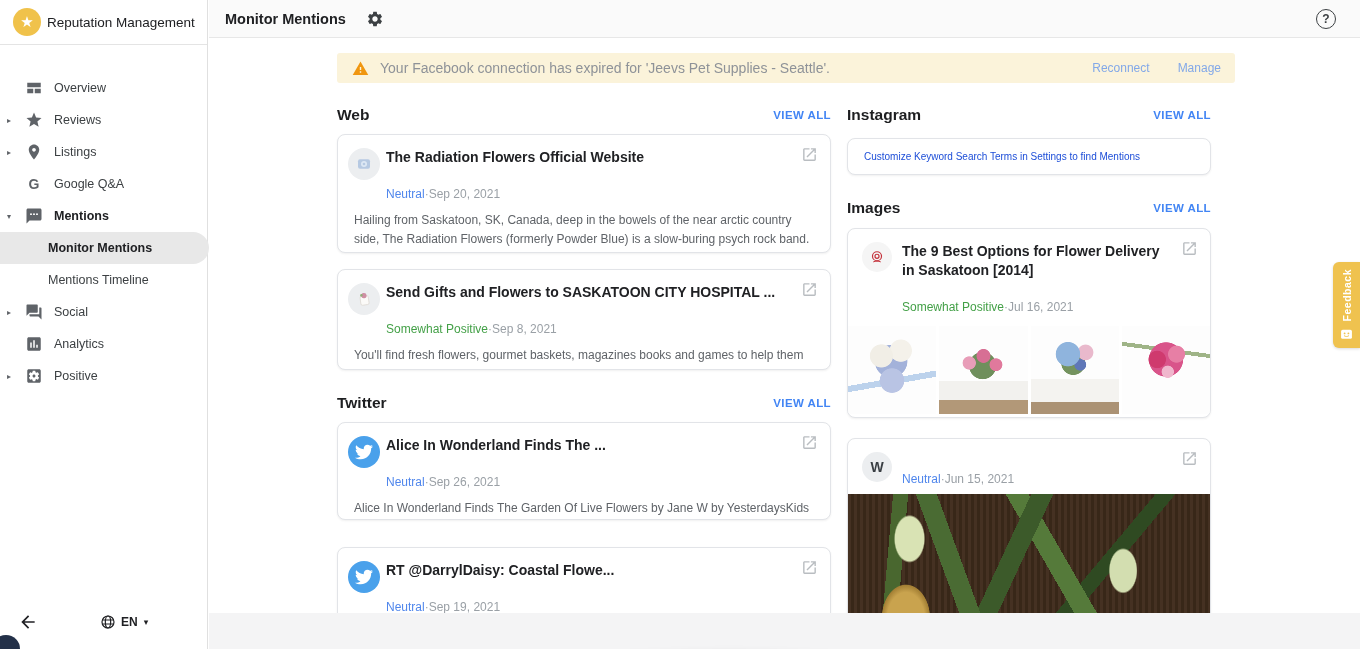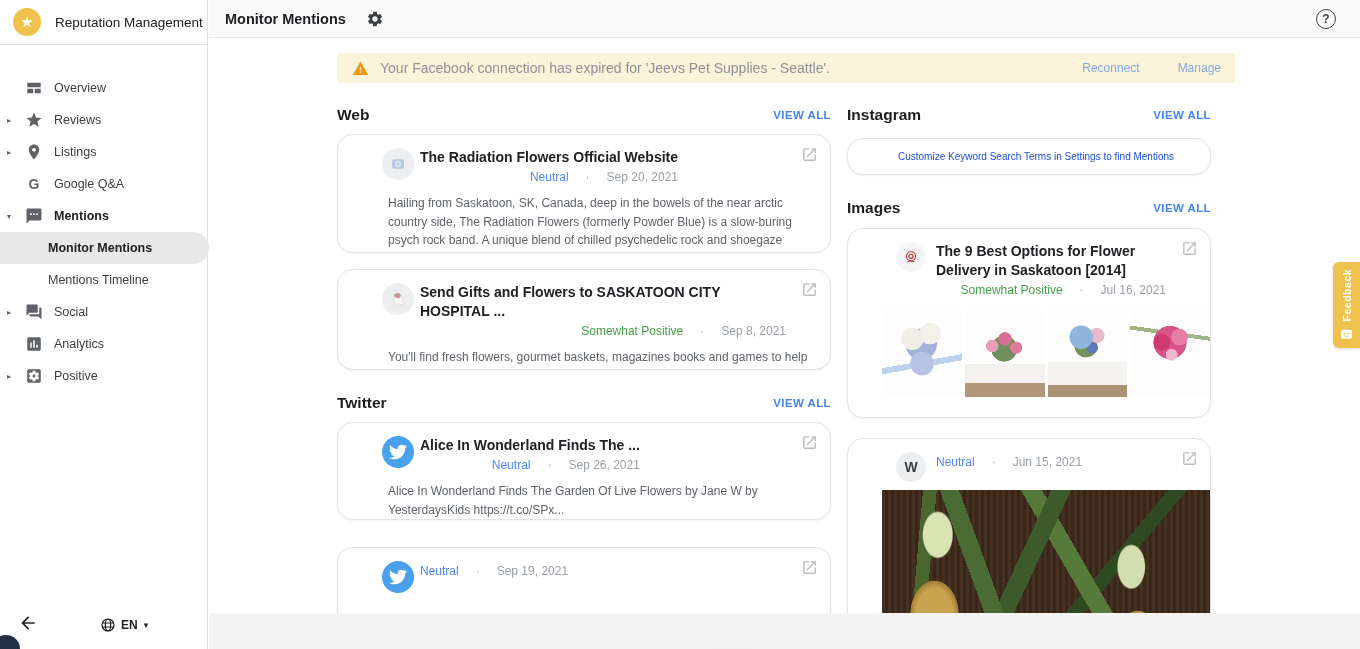--- a/index.html
+++ b/index.html
@@ -4,72 +4,72 @@
 <style>
   * { margin:0; padding:0; box-sizing:border-box; }
   html,body { width:1360px; height:649px; }
   body { font-family:"Liberation Sans", sans-serif; background:#fff; overflow:hidden; }
   .app { position:relative; width:1360px; height:649px; overflow:hidden; background:#fff; }
 
   
   .sidebar { position:absolute; left:0; top:0; width:208px; height:649px; background:#fff; border-right:1px solid #e0e0e0; z-index:5; }
   .sidebar-header { height:45px; border-bottom:1px solid #e4e4e4; display:flex; align-items:center; padding-left:13px; }
   .logo-circle { width:28px; height:28px; border-radius:50%; background:#f0c24b; color:#fff; display:flex; align-items:center; justify-content:center; font-size:15px; }
-  .brand-name { margin-left:14px; font-size:13.5px; color:#202124; }
+  .brand-name { margin-left:6px; font-size:13.5px; color:#202124; }
   .nav { position:absolute; top:72px; left:0; right:0; }
   .nav-item { height:32px; display:flex; align-items:center; cursor:pointer; position:relative; }
   .nav-caret { width:18px; padding-left:7px; font-size:8px; color:#5f6368; }
   .nav-icon { width:22px; display:flex; align-items:center; justify-content:center; margin-left:5px; }
   .nav-icon svg { fill:#5f6368; }
   .nav-g { font-size:14px; font-weight:700; color:#5f6368; }
   .nav-label { margin-left:9px; font-size:12.5px; color:#3c4043; }
   .nav-item.bold .nav-label { font-weight:700; color:#202124; }
   .nav-sub { height:32px; display:flex; align-items:center; cursor:pointer; }
   .nav-sub .nav-label { margin-left:48px; }
   .nav-sub.selected { background:#e8e8e8; border-radius:0 16px 16px 0; width:209px; }
   .nav-sub.selected .nav-label { font-weight:700; color:#202124; }
-  .sidebar-footer { position:absolute; bottom:16px; left:0; width:100%; height:46px; display:flex; align-items:flex-end; }
+  .sidebar-footer { position:absolute; bottom:4px; left:0; width:100%; height:46px; display:flex; align-items:center; }
   .back-arrow { margin-left:18px; cursor:pointer; display:flex; }
   .lang { margin-left:62px; display:flex; align-items:center; cursor:pointer; }
   .lang-label { font-size:12px; font-weight:600; color:#202124; margin-left:5px; }
   .lang-caret { font-size:9px; color:#202124; margin-left:6px; }
   .corner-blob { position:absolute; left:-8px; bottom:-14px; width:28px; height:28px; border-radius:50%; background:#233048; }
 
   
   .topbar { position:absolute; left:209px; top:0; width:1151px; height:38px; background:#fafafa; border-bottom:1px solid #e7e7e7; display:flex; align-items:center; z-index:4; }
   .page-title { margin-left:16px; font-size:14.5px; font-weight:600; color:#202124; }
   .gear-btn { margin-left:20px; display:flex; cursor:pointer; }
   .gear-btn svg { fill:#3c4043; }
   .help-btn { position:absolute; right:24px; top:9px; width:20px; height:20px; border:1.5px solid #3c4043; border-radius:50%; display:flex; align-items:center; justify-content:center; font-size:12px; font-weight:700; color:#3c4043; cursor:pointer; }
 
   
   .content { position:absolute; left:209px; top:39px; width:1151px; height:574px; background:#fff; overflow:hidden; }
 
   .banner { position:absolute; left:128px; top:14px; width:898px; height:30px; background:#fbf3da; border-radius:3px; display:flex; align-items:center; }
   .warn-icon { margin-left:15px; display:flex; }
   .banner-text { margin-left:11px; font-size:14px; color:#8e9298; }
-  .banner-links { margin-left:auto; margin-right:14px; display:flex; gap:38px; }
+  .banner-links { margin-left:auto; margin-right:14px; display:flex; gap:28px; }
   .banner-link { font-size:12px; color:#82a8e8; cursor:pointer; }
 
   .col-left  { position:absolute; left:128px; top:0; width:494px; }
   .col-right { position:absolute; left:638px; top:0; width:364px; }
 
   .section-head { display:flex; justify-content:space-between; align-items:center; height:20px; }
   .section-title { font-size:15.5px; font-weight:600; color:#1d1e20; }
   .view-all { font-size:11.5px; font-weight:700; color:#4285f4; letter-spacing:.4px; cursor:pointer; }
 
-  .card { position:relative; background:#fff; border:1px solid #e2e4e8; border-radius:16px; box-shadow:0 1px 2px rgba(60,64,67,.08); overflow:hidden;padding-left:34px; }
+  .card { position:relative; background:#fff; border:1px solid #e2e4e8; border-radius:8px; box-shadow:0 1px 2px rgba(60,64,67,.08); overflow:hidden; }
   .card-head { display:flex; padding:13px 44px 0 10px; }
   .avatar { width:32px; height:32px; border-radius:50%; background:#eceef0; display:flex; align-items:center; justify-content:center; flex:0 0 32px; }
   .avatar.tw { background:#4aa1eb; }
   .avatar.rose { background:#f5f5f5; }
   .avatar-w { font-size:14px; font-weight:700; color:#3a3f44; }
   .head-text { margin-left:6px; min-width:0; }
   .card-title { font-size:14px; font-weight:600; color:#202124; line-height:19px; }
-  .meta-row { margin-top:3px; font-size:12px; color:#9aa0a6; display:flex; gap:17px; align-items:center;justify-content:flex-end; }
+  .meta-row { margin-top:20px; font-size:12px; color:#9aa0a6; display:flex; gap:0; align-items:center; }
   .sentiment { cursor:pointer; }
   .sentiment.blue { color:#4f86ec; }
   .sentiment.green { color:#43a047; }
   .card-body { padding:10px 16px 0 16px; font-size:12px; color:#5f6368; line-height:1.55; }
   .ext-icon { position:absolute; right:12px; top:11px; cursor:pointer; display:flex; }
   .ext-icon svg { fill:#b9bdc1; }
 
   .web-head-row    { margin-top:66px; }
   .card-web-1      { margin-top:9px;  height:119px; }
   .card-web-2      { margin-top:16px; height:101px; }
@@ -385,20 +385,21 @@
       </div>
 
       <div class="card card-tw-2">
         <div class="card-head">
           <div class="avatar tw">
             <svg width="18" height="18" viewBox="0 0 24 24" fill="#fff">
                 <path d="M23.95 4.57c-.88.39-1.83.65-2.82.77 1.01-.61 1.79-1.57 2.16-2.72-.95.56-2 .96-3.13 1.18-.9-.96-2.17-1.56-3.59-1.56-2.72 0-4.92 2.2-4.92 4.92 0 .39.04.76.13 1.12C7.69 8.09 4.07 6.13 1.64 3.16c-.43.72-.67 1.56-.67 2.47 0 1.71.87 3.21 2.19 4.1-.81-.03-1.57-.25-2.23-.62v.06c0 2.39 1.69 4.37 3.95 4.83-.41.11-.85.17-1.3.17-.31 0-.61-.03-.92-.08.63 1.95 2.45 3.38 4.6 3.42-1.68 1.32-3.81 2.1-6.1 2.1-.39 0-.78-.02-1.17-.07 2.19 1.39 4.77 2.21 7.56 2.21 9.05 0 14-7.5 14-13.99 0-.21 0-.42-.02-.63.96-.69 1.8-1.56 2.46-2.55z"></path>
               </svg>
           </div>
           <div class="head-text">
+            <div class="card-title">RT @DarrylDaisy: Coastal Flowe...</div>
             <div class="meta-row">
               <span class="sentiment blue">Neutral</span>
               <span>·</span>
               <span>Sep 19, 2021</span>
             </div>
           </div>
         </div>
         <span class="ext-icon">
           <svg width="17" height="17" viewBox="0 0 24 24">
               <path d="M19 19H5V5h7V3H5c-1.11 0-2 .9-2 2v14c0 1.1.89 2 2 2h14c1.1 0 2-.9 2-2v-7h-2v7zM14 3v2h3.59l-9.83 9.83 1.41 1.41L19 6.41V10h2V3h-7z"></path>

